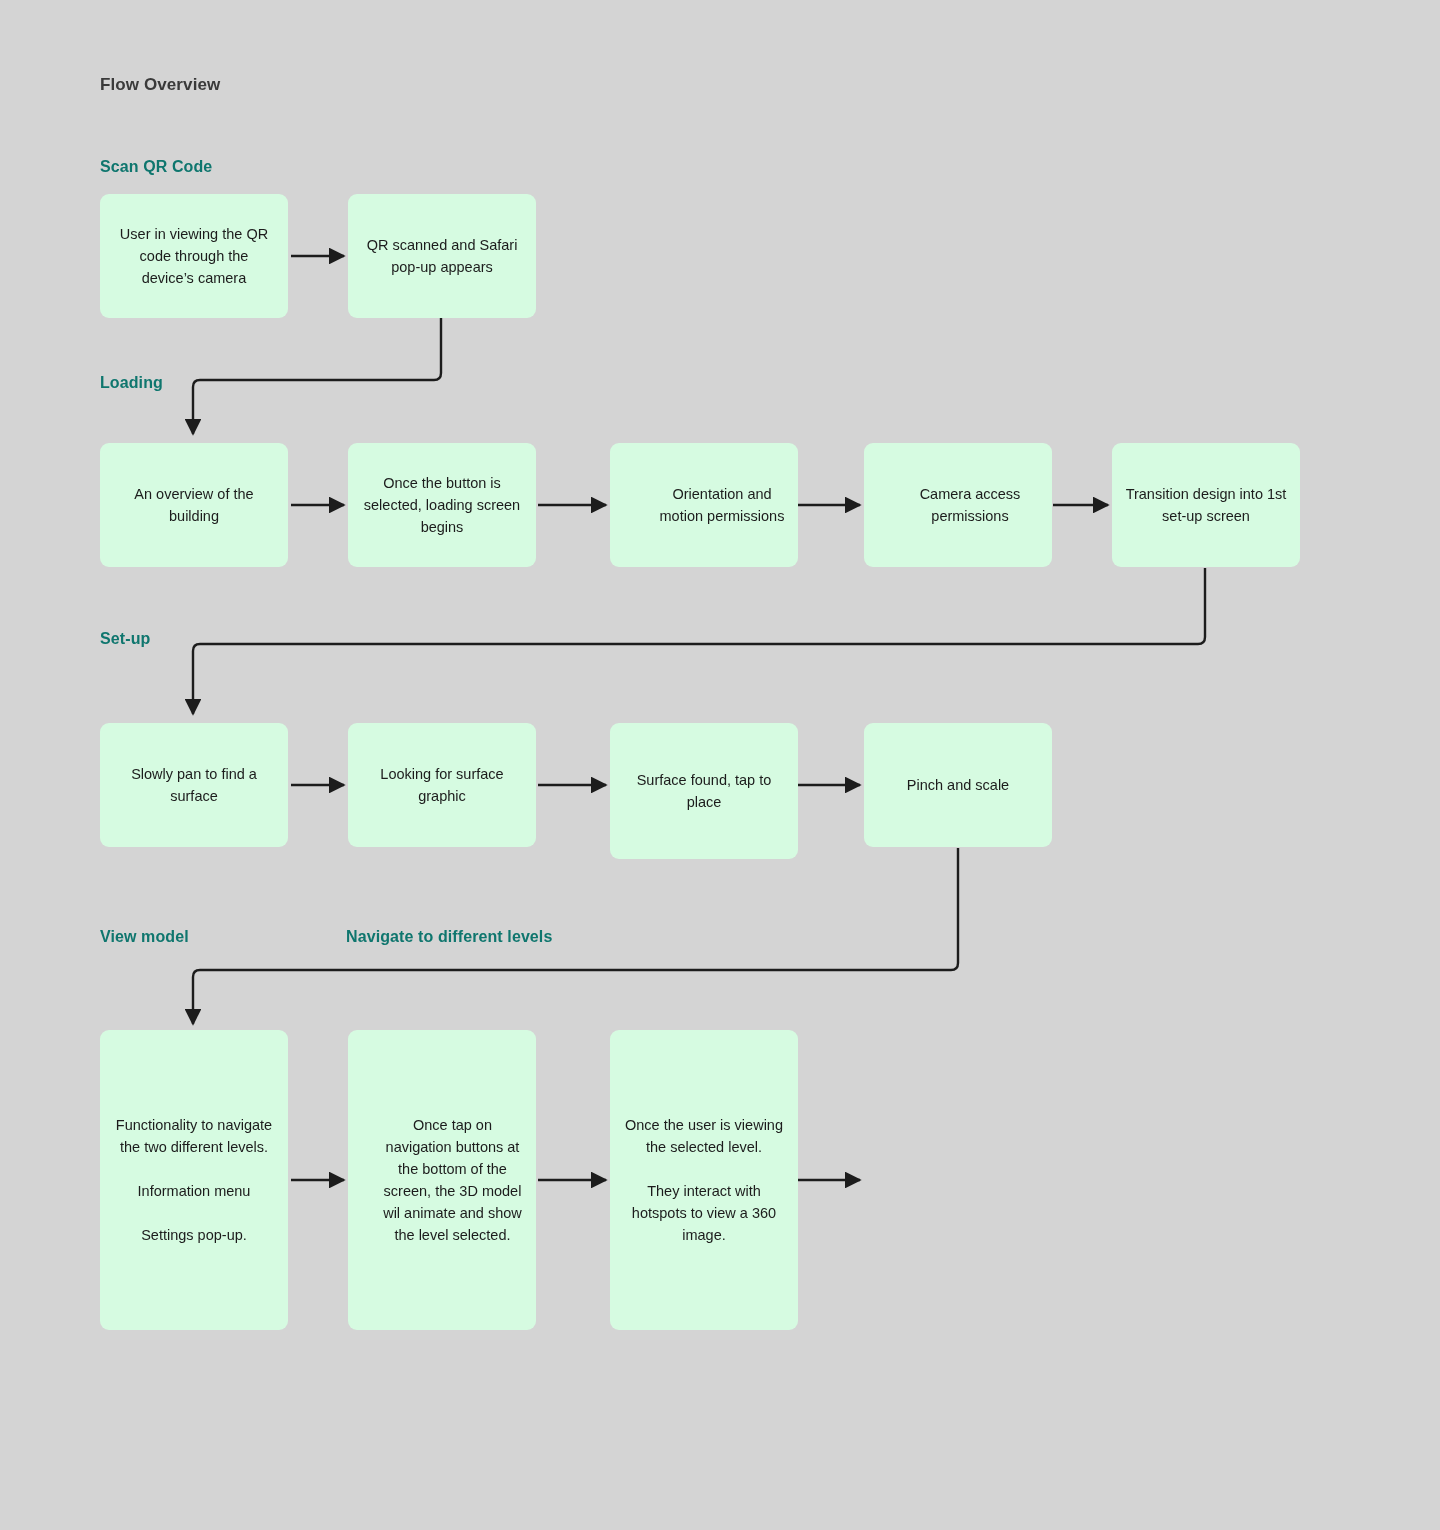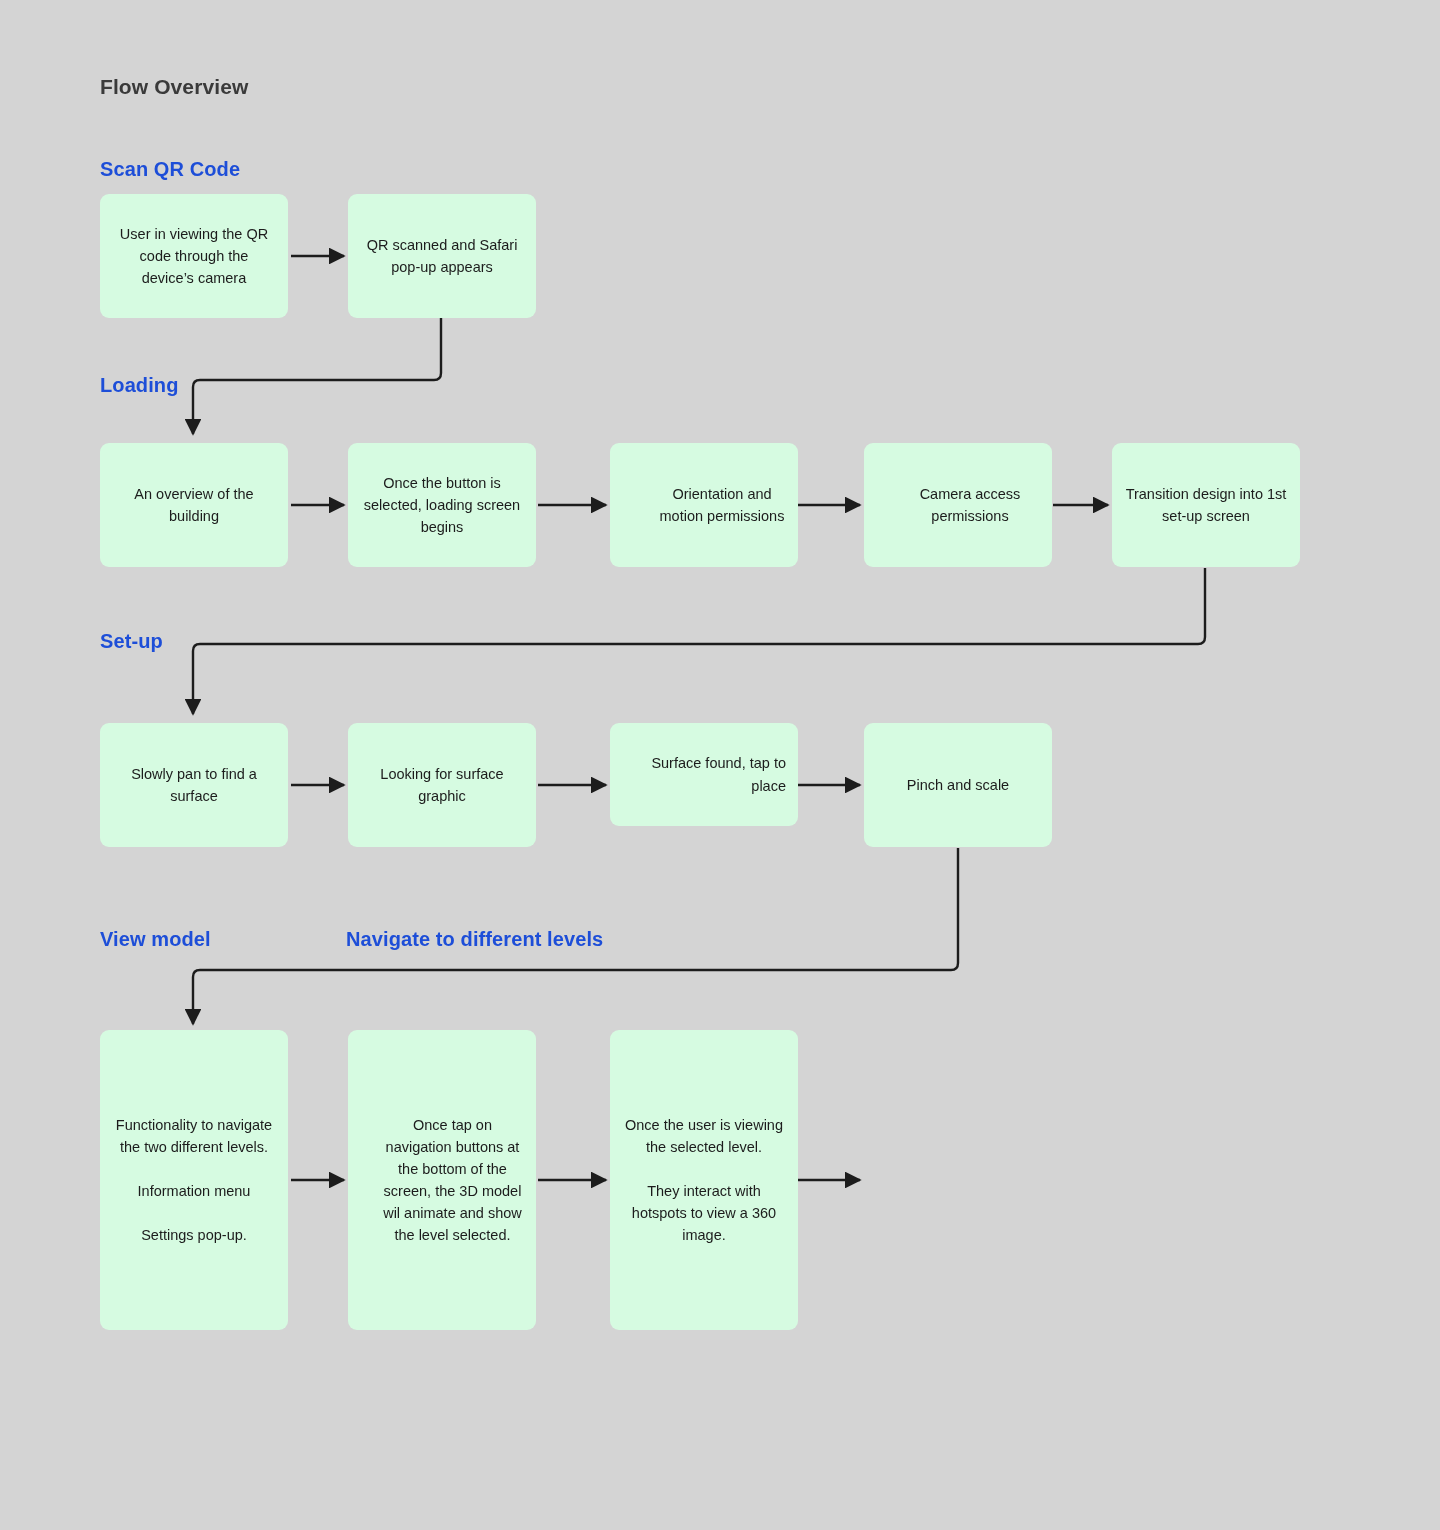--- a/index.html
+++ b/index.html
@@ -23,30 +23,30 @@
     left: 0;
     top: 0;
     width: 1440px;
     height: 1530px;
     pointer-events: none;
   }
   .page-title {
     position: absolute;
     left: 100px;
     top: 75px;
-    font-size: 21px;
+    font-size: 17px;
     font-weight: bold;
     color: #3a3a3a;
     letter-spacing: 0.1px;
   }
   .section-label {
     position: absolute;
-    font-size: 20px;
+    font-size: 16px;
     font-weight: bold;
-    color: #1d4ed8;
+    color: #0f766e;
     letter-spacing: 0.1px;
     white-space: nowrap;
   }
   .node {
     position: absolute;
     background: #d6fbe1;
     border-radius: 9px;
     box-sizing: border-box;
     display: flex;
     flex-direction: column;
@@ -130,21 +130,21 @@
   <div class="node" style="left:1112px; top:443px; width:188px; height:124px;">
       <p>Transition design into 1st set-up screen</p>
     </div>
 
   <div class="node" style="left:100px; top:723px; width:188px; height:124px;">
       <p>Slowly pan to find a surface</p>
     </div>
   <div class="node" style="left:348px; top:723px; width:188px; height:124px;">
       <p>Looking for surface graphic</p>
     </div>
-  <div class="node" style="left:610px; top:723px; width:188px; height:103px;text-align:right;">
+  <div class="node" style="left:610px; top:723px; width:188px; height:136px;">
       <p>Surface found, tap to place</p>
     </div>
   <div class="node" style="left:864px; top:723px; width:188px; height:124px;">
       <p>Pinch and scale</p>
     </div>
 
   <div class="node" style="left:100px; top:1030px; width:188px; height:300px;">
       <p>Functionality to navigate the two different levels.</p>
       <p>Information menu</p>
       <p>Settings pop-up.</p>

